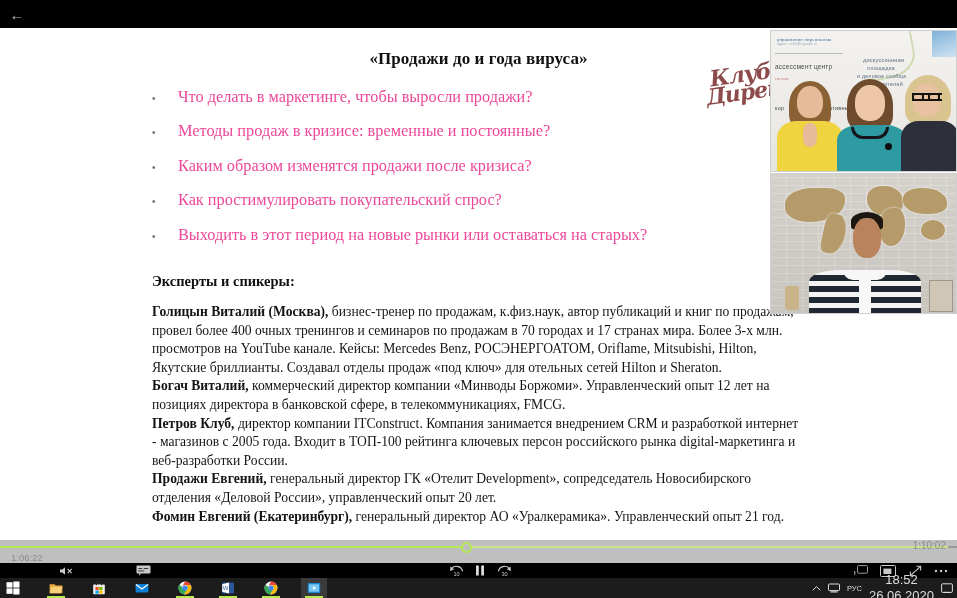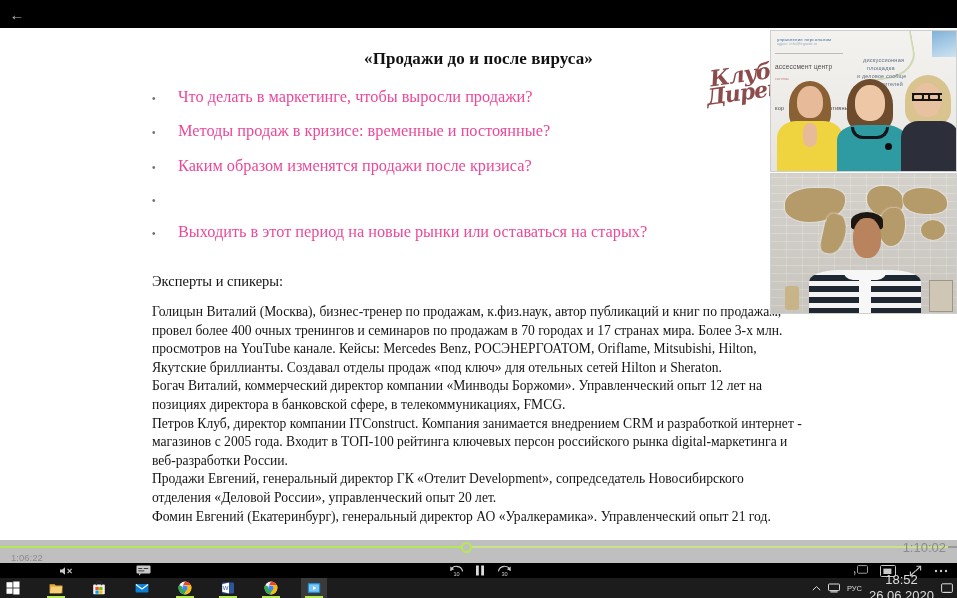--- a/index.html
+++ b/index.html
@@ -48,30 +48,30 @@
   .bullet-text {
     font-family: "Liberation Serif", serif;
     font-size: 16.3px; color: #ec4899; line-height: 1.1;
   }
 
   .experts {
     position: absolute; left: 152px; top: 245px; width: 650px;
   }
   .experts-head {
     font-family: "Liberation Serif", serif;
-    font-weight: normal; font-size: 14.5px; color: #111;
+    font-weight: bold; font-size: 14.5px; color: #111;
     margin-bottom: 13px;
   }
   .expert-p {
     font-family: "Liberation Serif", serif;
     font-size: 13.6px; color: #141414; line-height: 1.37;
     text-align: left;
     margin-bottom: 0px;
   }
-  .expert-p b { font-weight: normal; }
+  .expert-p b { font-weight: bold; }
 
   
   .club-logo {
     position: absolute; left: 706px; top: 33px;
     width: 74px; height: 62px;
     font-family: "DejaVu Serif", serif;
     color: #8e4b4b;
     transform: rotate(-8deg);
     pointer-events: none;
   }
@@ -161,21 +161,21 @@
   .progress-knob {
     position: absolute; left: 461px; top: 0px; width: 11px; height: 11px;
     border-radius: 50%; border: 2px solid #b5e853; background: #bfbfbf;
   }
   .time-left {
     position: absolute; left: 11px; top: 12px;
     font-size: 9.5px; color: #8c8c8c;
   }
   .time-right {
     position: absolute; right: 11px; top: 0;
-    font-size: 13px; color: #8c8c8c;
+    font-size: 10px; color: #8c8c8c;
   }
 
   
   .ctrlbar {
     position: absolute; left: 0; top: 563px; width: 957px; height: 15px;
     background: #000;
   }
   .ctrl {
     position: absolute; top: 0px; height: 15px;
     display: flex; align-items: center; justify-content: center;
@@ -223,37 +223,38 @@
 <body>
 
 <div id="app">
 
   <div class="topbar">
     <div class="back-btn">←</div>
   </div>
 
   <div class="slide">
 
-    <div class="slide-title">«Продажи до и после вируса»</div>
+    <div class="slide-title">«Продажи до и года вируса»</div>
 
     <div class="bullets">
       <div class="bullet-row">
         <span class="bullet-dot">•</span>
         <span class="bullet-text">Что делать в маркетинге, чтобы выросли продажи?</span>
       </div>
       <div class="bullet-row">
         <span class="bullet-dot">•</span>
         <span class="bullet-text">Методы продаж в кризисе: временные и постоянные?</span>
       </div>
       <div class="bullet-row">
         <span class="bullet-dot">•</span>
         <span class="bullet-text">Каким образом изменятся продажи после кризиса?</span>
       </div>
       <div class="bullet-row">
         <span class="bullet-dot">•</span>
+        <span class="bullet-text">Как простимулировать покупательский спрос?</span>
       </div>
       <div class="bullet-row">
         <span class="bullet-dot">•</span>
         <span class="bullet-text">Выходить в этот период на новые рынки или оставаться на старых?</span>
       </div>
     </div>
 
     <div class="experts">
       <div class="experts-head">Эксперты и спикеры:</div>
 

